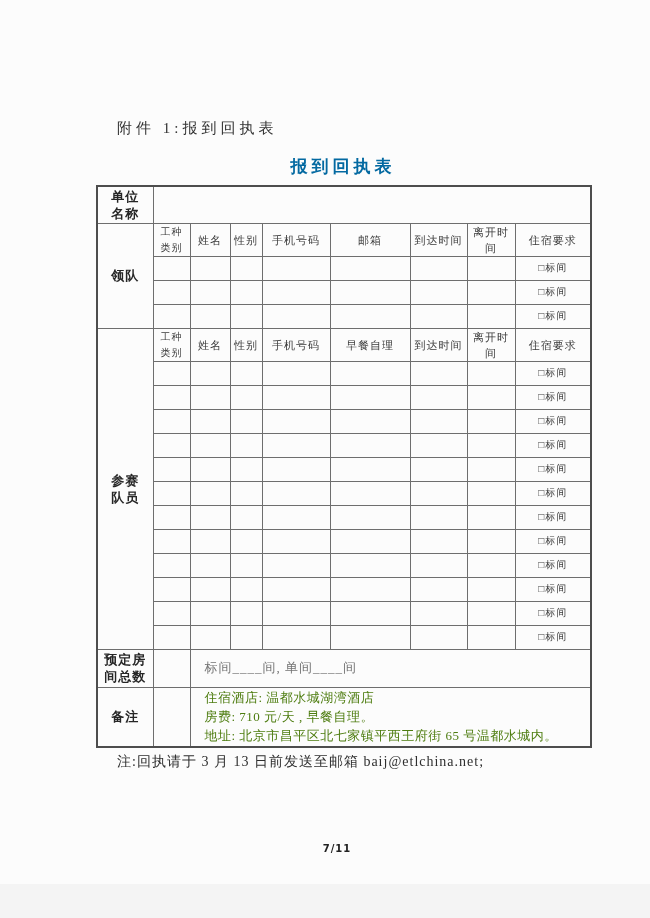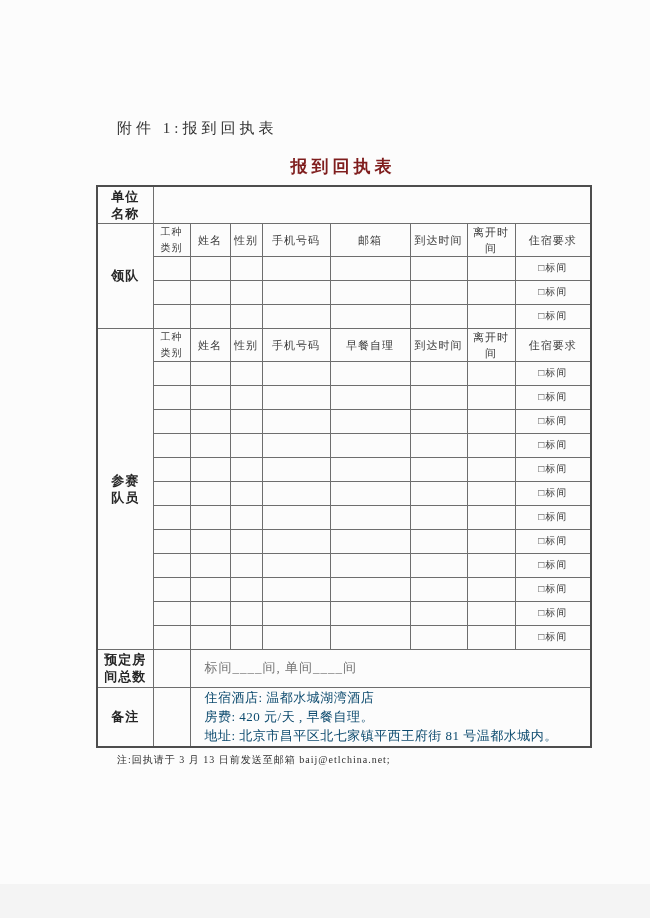--- a/index.html
+++ b/index.html
@@ -16,21 +16,21 @@
     overflow: hidden;
   }
   .att-title {
     position: absolute; left: 117px; top: 119px;
     font-size: 15px; letter-spacing: 4px; color: #333;
     white-space: nowrap;
   }
   .form-title {
     position: absolute; left: 96px; top: 155px; width: 494px;
     text-align: center; font-size: 17px; font-weight: bold;
-    letter-spacing: 4px; color: #7f1d1d; white-space: nowrap;
+    letter-spacing: 4px; color: #0369a1; white-space: nowrap;
   }
   table.reg {
     position: absolute; left: 96px; top: 185px;
     width: 494px; border-collapse: collapse; table-layout: fixed;
     border: 2px solid #4d4d4d;
     padding-left: 28px;
   }
   table.reg td { border: 1px solid #6e6e6e; padding: 0; overflow: hidden; }
   .lbl {
     font-weight: bold; text-align: center; vertical-align: middle;
@@ -47,30 +47,30 @@
     font-size: 10px; text-align: center; vertical-align: middle;
     color: #3a3a3a; letter-spacing: 1px; margin-left: 40px;
   }
   .fill-val {
     font-size: 13px; padding-left: 14px !important;
     letter-spacing: 1px; color: #737373; vertical-align: middle;
   }
   .remarks-cell { vertical-align: middle; }
   .remarks-cell .line {
     font-size: 13px; padding-left: 14px; line-height: 19px;
-    letter-spacing: 0.5px; color: #0c4a6e; white-space: nowrap;
+    letter-spacing: 0.5px; color: #4d7c0f; white-space: nowrap;
   }
   .r-unit    { height: 37px; }
   .r-head    { height: 30px; }
   .r-data    { height: 24px; }
   .r-rooms   { height: 38px; }
   .r-remarks { height: 60px; }
   .footer-note {
     position: absolute; left: 117px; top: 753px;
-    font-size: 10px; letter-spacing: 1px; color: #2e2e2e;
+    font-size: 14px; letter-spacing: 1px; color: #2e2e2e;
     white-space: nowrap;
   }
   .page-num {
     position: absolute; left: 90px; top: 843px; width: 494px;
     text-align: center; font-family: "DejaVu Sans", sans-serif;
     font-size: 10px; font-weight: bold; color: #222;
     letter-spacing: 1px;
   }
 </style>
 </head>
@@ -283,22 +283,23 @@
 间总数</td>
       <td></td>
       <td colspan="7" class="fill-val">标间____间, 单间____间</td>
     </tr>
 
     <tr class="r-remarks">
       <td class="lbl">备注</td>
       <td></td>
       <td colspan="7" class="remarks-cell">
         <div class="line">住宿酒店: 温都水城湖湾酒店</div>
-        <div class="line">房费: 420 元/天 , 早餐自理。</div>
-        <div class="line">地址: 北京市昌平区北七家镇平西王府街 81 号温都水城内。</div>
+        <div class="line">房费: 710 元/天 , 早餐自理。</div>
+        <div class="line">地址: 北京市昌平区北七家镇平西王府街 65 号温都水城内。</div>
       </td>
     </tr>
   </tbody>
     </table>
 
   <div class="footer-note">注:回执请于 3 月 13 日前发送至邮箱 baij@etlchina.net;</div>
+  <div class="page-num">7/11</div>
 
 </div>
 
 </body></html>

